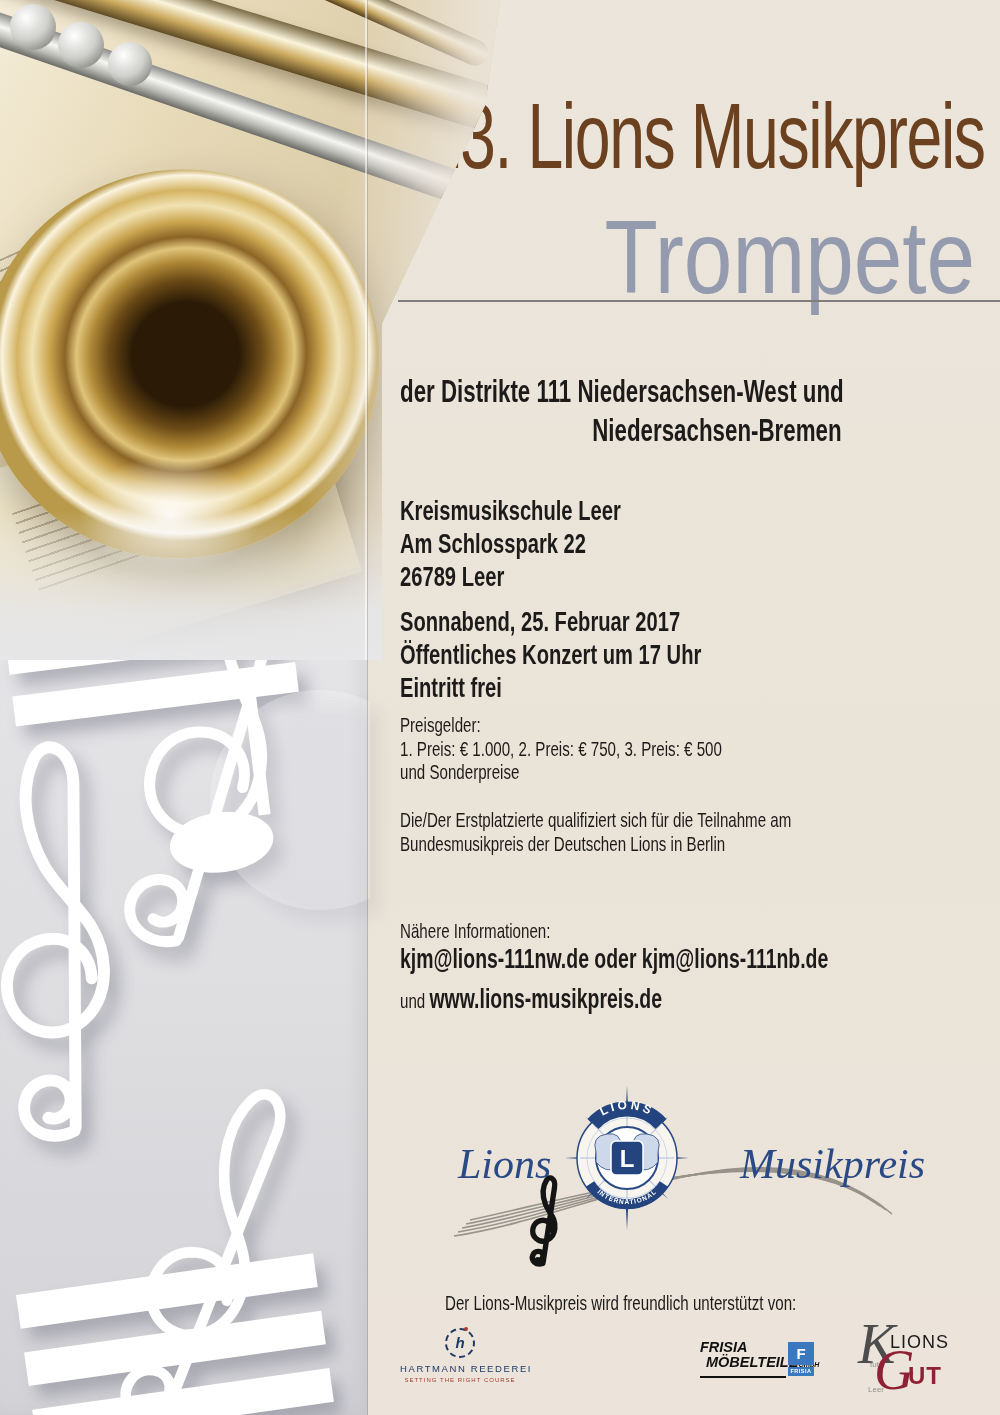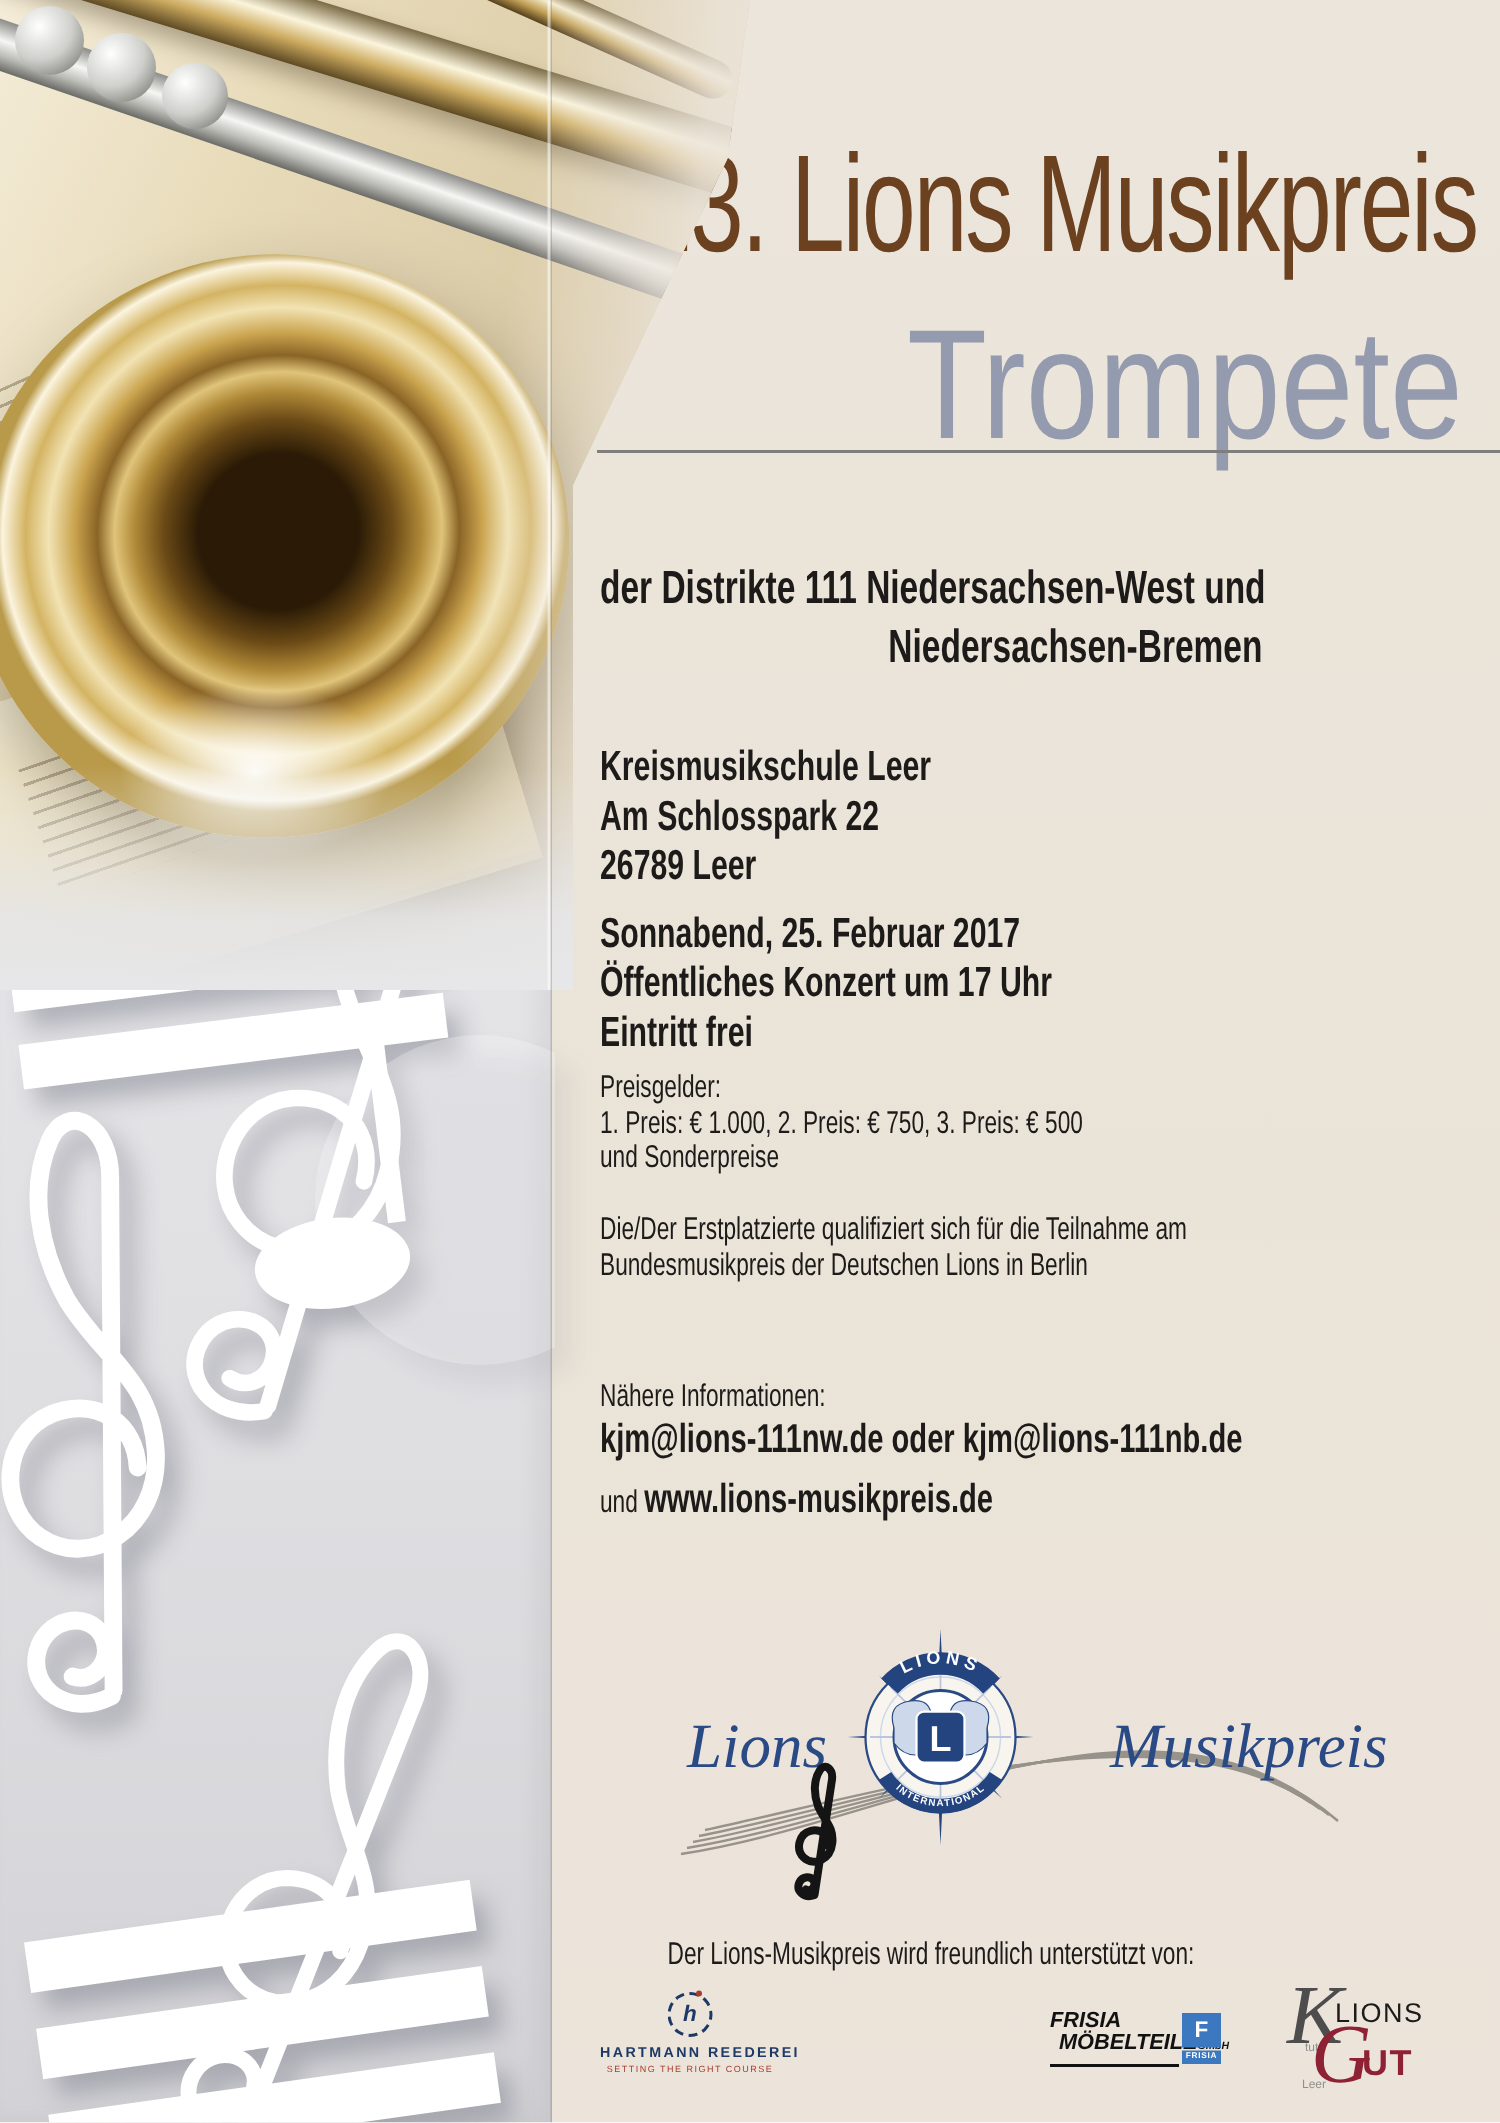--- a/index.html
+++ b/index.html
@@ -71,21 +71,21 @@
   .logo-svg{left:440px;top:1086px;}
   .serifblue{font-family:"Liberation Serif",serif;font-style:italic;fill:#2a4a85;}
 
   
   .supp{left:445px;top:1291px;font-size:21px;}
   .sponsor{color:#1d3a66;text-align:center;}
   .hart{left:400px;top:1328px;width:120px;}
   .hart .circ{position:relative;margin:0 auto;width:26px;height:26px;border:2px dashed #1d3a66;border-radius:50%;
     font-size:15px;font-style:italic;font-weight:bold;line-height:26px;}
   .hart .dot{position:absolute;top:-3px;right:5px;width:4px;height:4px;border-radius:50%;background:#a83c30;}
-  .hart .nm{margin-top:5px;font-size:9.5px;font-weight:bold;letter-spacing:1.6px;white-space:nowrap;}
+  .hart .nm{margin-top:5px;font-size:9.5px;font-weight:normal;letter-spacing:1.6px;white-space:nowrap;}
   .hart .tg{margin-top:3px;font-size:6px;letter-spacing:1px;color:#a83c30;white-space:nowrap;}
   .koest{left:548px;top:1336px;width:160px;text-align:center;}
   .koest .nm{position:relative;font-size:27px;font-weight:bold;letter-spacing:4px;color:#2b97d5;white-space:nowrap;}
   .koest .slash{position:absolute;left:30px;top:-2px;width:4px;height:30px;background:#6cb52e;transform:rotate(28deg);}
   .koest .tg{font-size:13px;font-style:italic;color:#5fae2d;margin-top:1px;}
   .fris{left:700px;top:1340px;width:86px;color:#111;}
   .fris .ln{font-size:14.5px;font-style:italic;font-weight:800;line-height:15px;white-space:nowrap;}
   .fris .ln2{margin-left:6px;}
   .fris .gm{font-size:7px;font-weight:bold;}
   .fris .ul{width:86px;height:2px;background:#111;margin-top:4px;}

